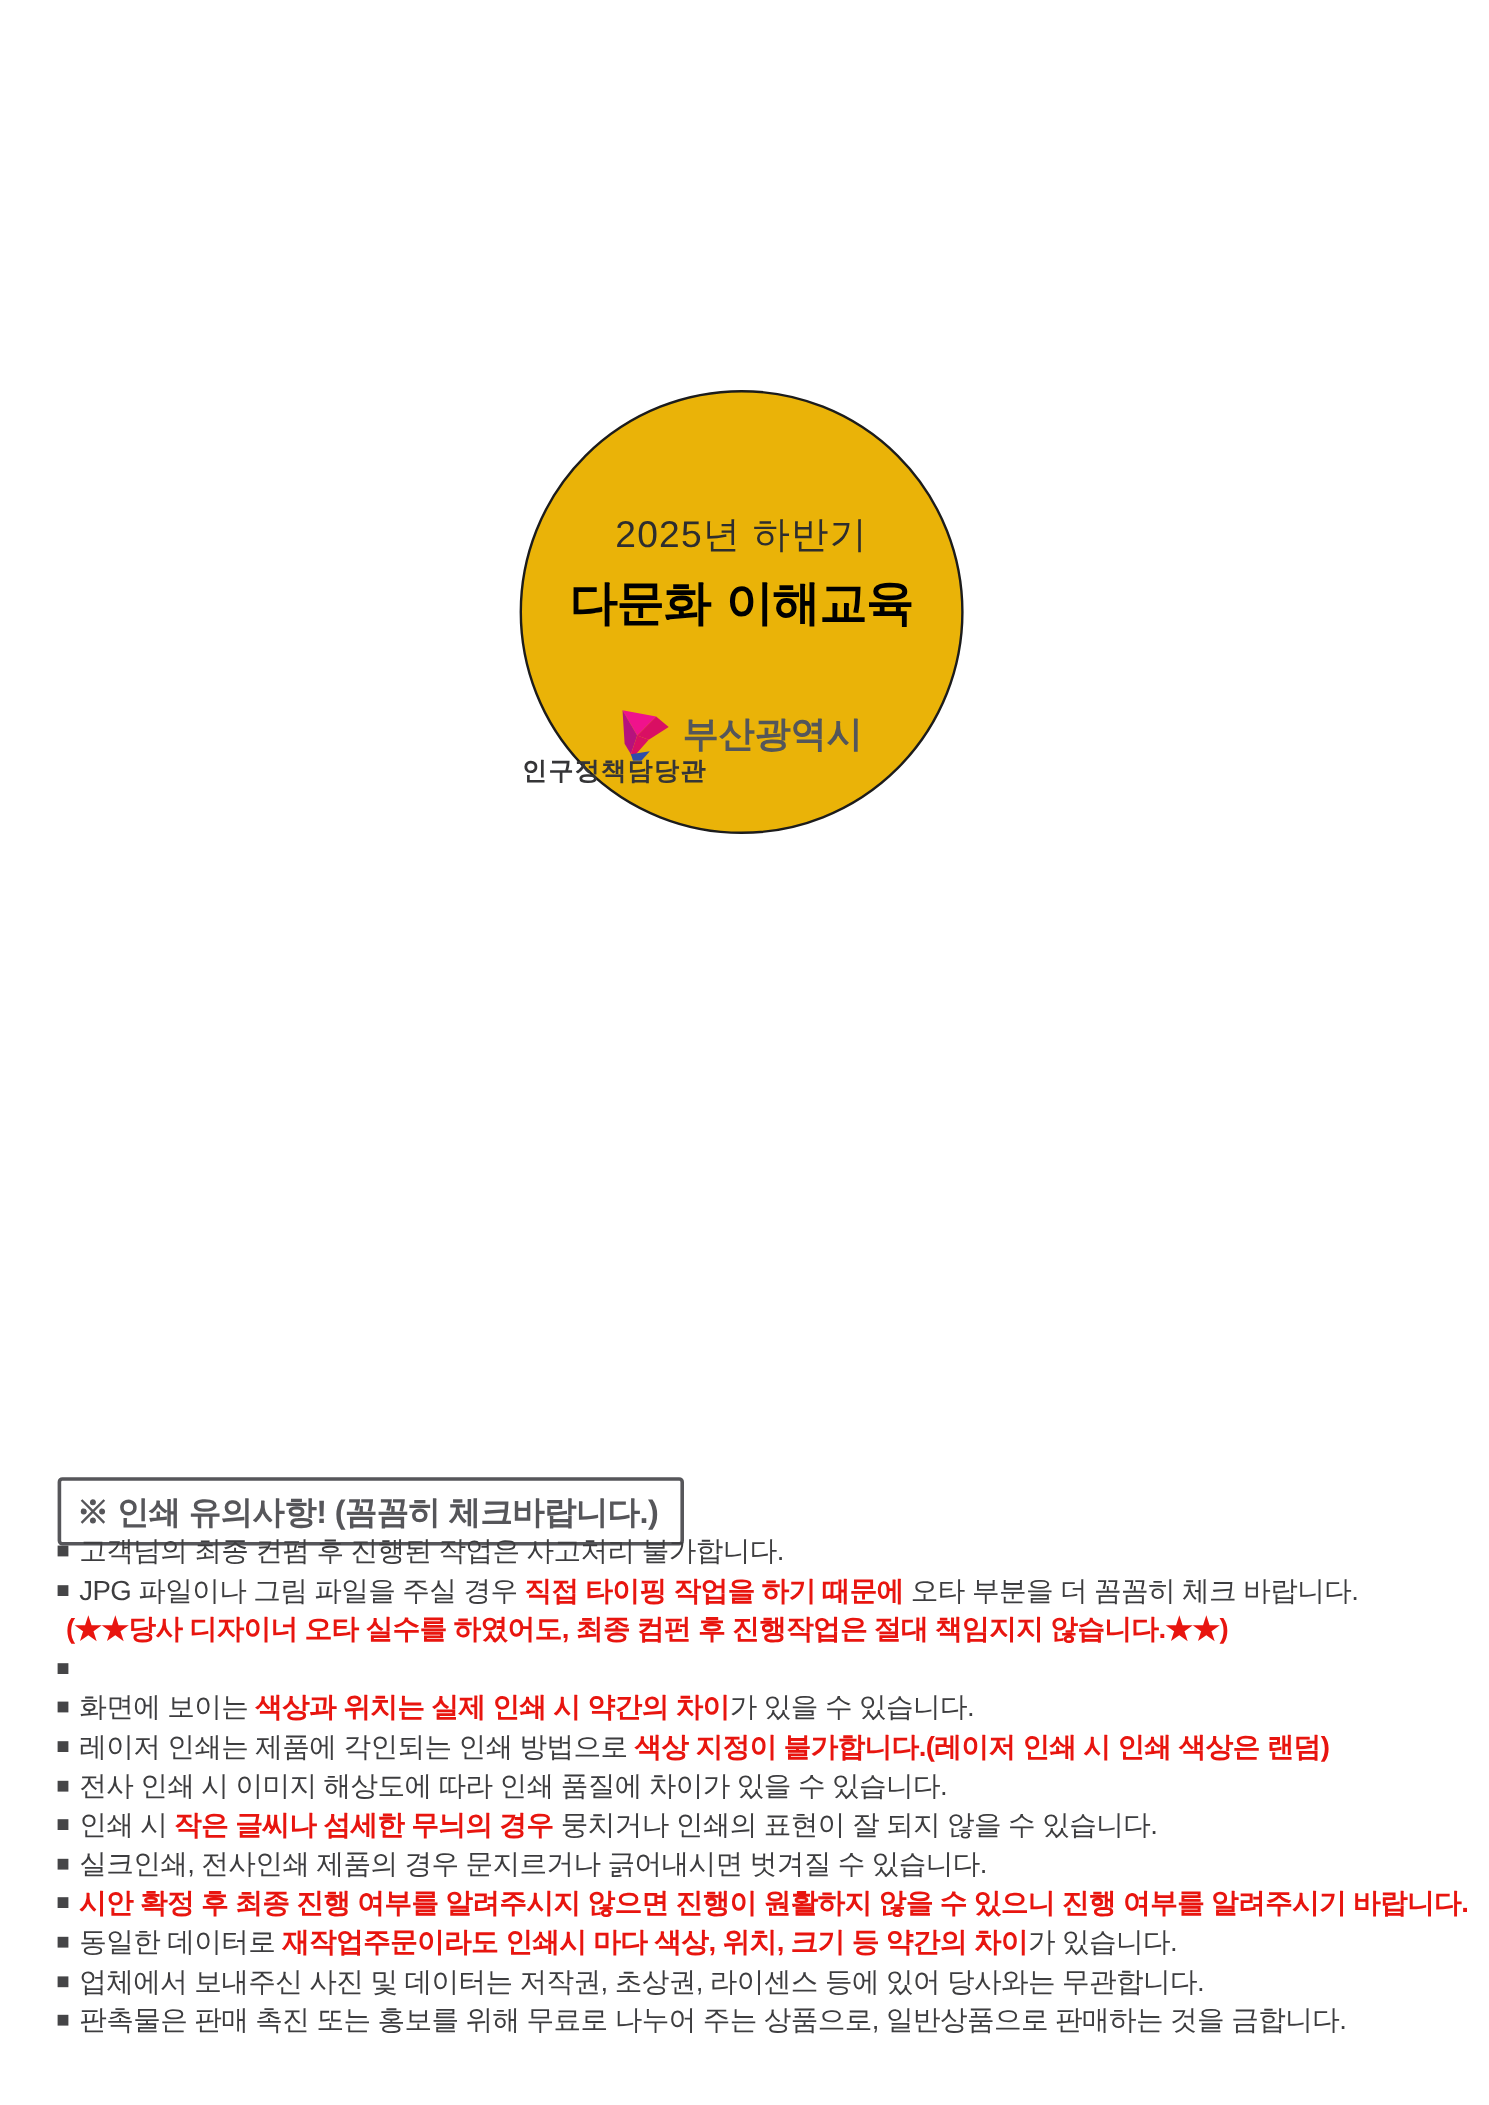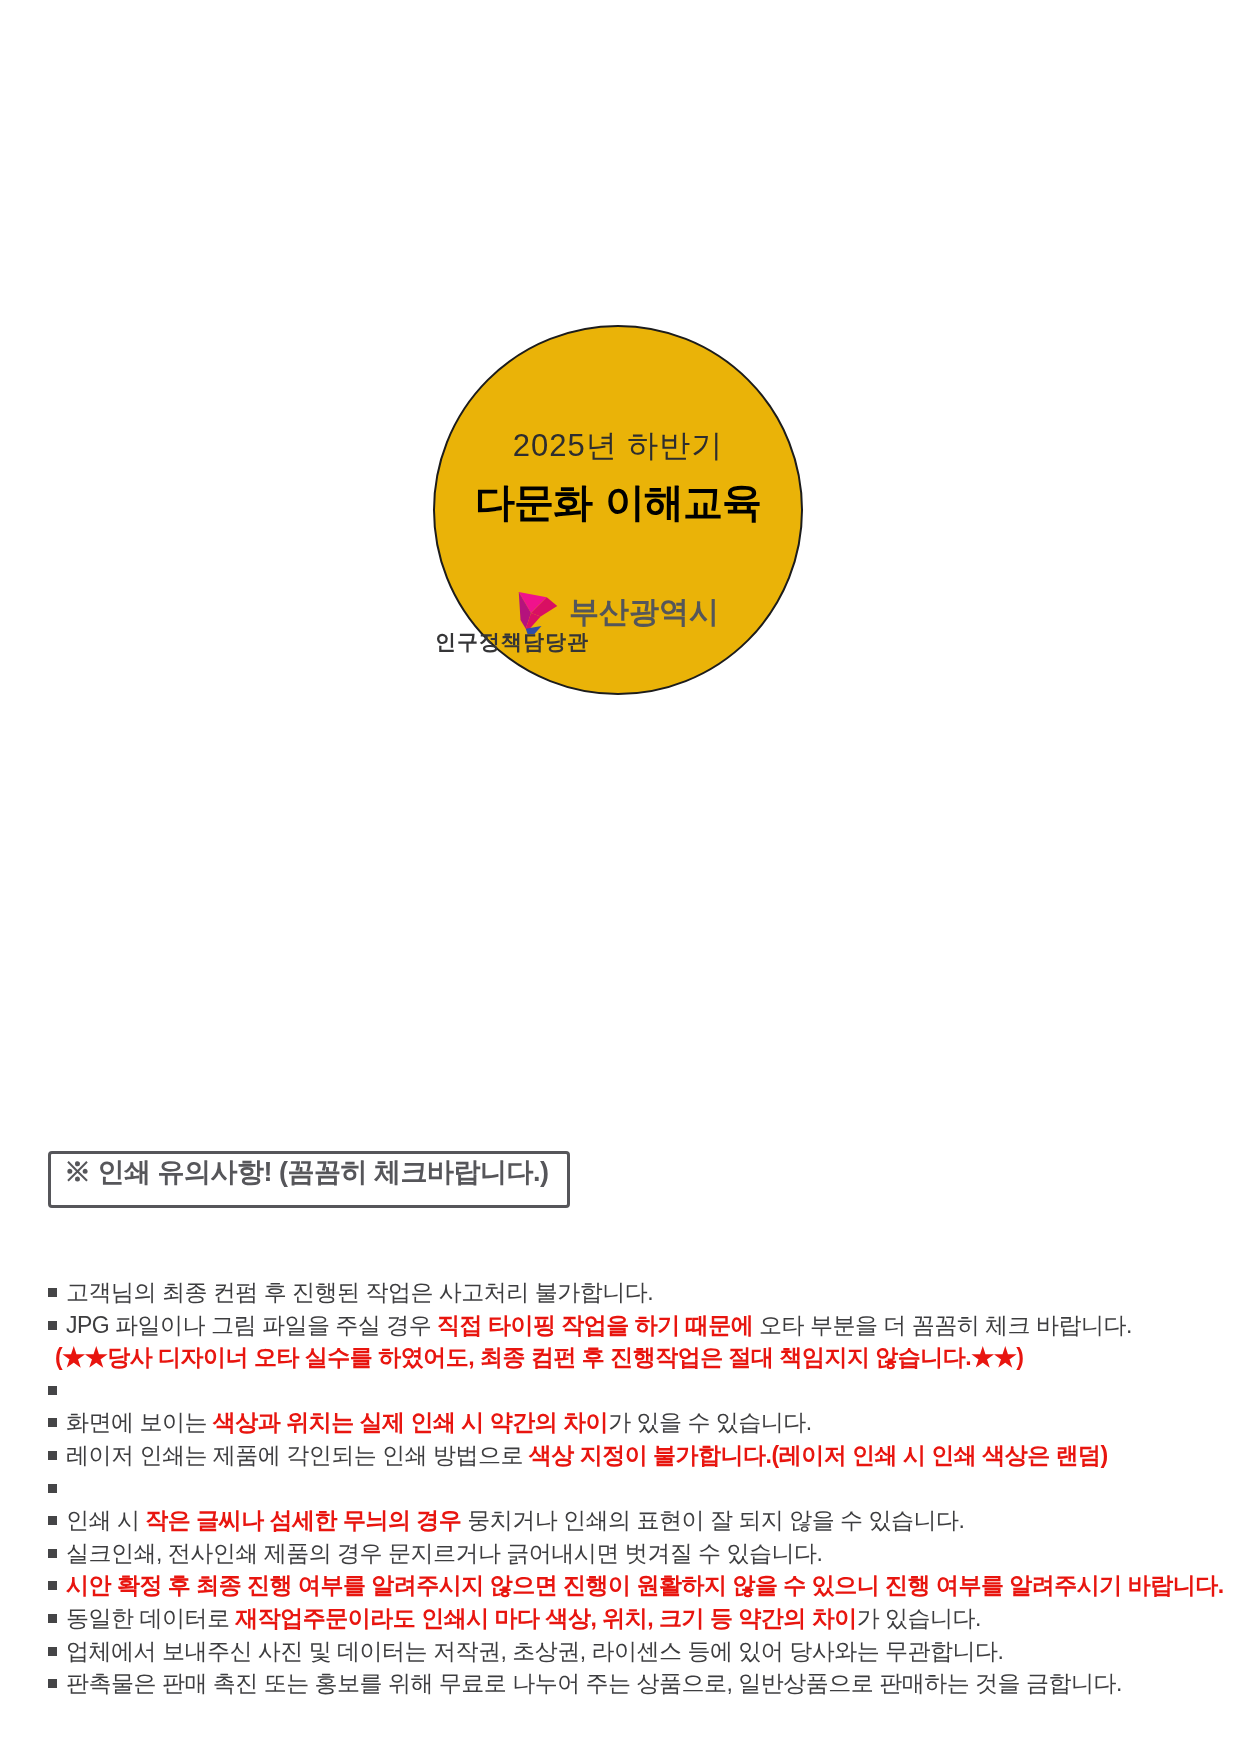--- a/index.html
+++ b/index.html
@@ -49,25 +49,25 @@
   .busan-org{
     font-size:30px;font-weight:600;color:var(--org-text);letter-spacing:0px;
   }
   .badge-dept{
     position:absolute;top:301px;left:0;width:100%;
     text-align:left;
     font-size:21px;color:#353537;font-weight:700;letter-spacing:1px;
   }
   
   .notice-box{
-    position:absolute;left:48px;top:1151px;
+    position:absolute;left:48px;top:1231px;
     width:503px;height:51px;
     border:3px solid var(--box-border);
     border-radius:4px;
-    display:flex;align-items:flex-start;
+    display:flex;align-items:center;
     padding-left:13px;
     box-sizing:content-box;
   }
   .notice-heading{
     font-size:27px;font-weight:700;color:var(--box-border);
     letter-spacing:-0.5px;
   }
   .notice-list{
     position:absolute;left:48px;top:1276px;width:1160px;
   }
@@ -109,20 +109,20 @@
   <span class="notice-heading">※ 인쇄 유의사항! (꼼꼼히 체크바랍니다.)</span>
 </div>
 
 <div class="notice-list">
     <div class="notice-item"><span class="bullet"></span><span class="seg">고객님의 최종 컨펌 후 진행된 작업은 사고처리 불가합니다.</span></div>
     <div class="notice-item"><span class="bullet"></span><span class="seg">JPG 파일이나 그림 파일을 주실 경우 </span><span class="seg red">직접 타이핑 작업을 하기 때문에</span><span class="seg"> 오타 부분을 더 꼼꼼히 체크 바랍니다.</span></div>
     <div class="notice-item no-bullet"><span class="seg red">(★★당사 디자이너 오타 실수를 하였어도, 최종 컴펀 후 진행작업은 절대 책임지지 않습니다.★★)</span></div>
     <div class="notice-item"><span class="bullet"></span></div>
     <div class="notice-item"><span class="bullet"></span><span class="seg">화면에 보이는 </span><span class="seg red">색상과 위치는 실제 인쇄 시 약간의 차이</span><span class="seg">가 있을 수 있습니다.</span></div>
     <div class="notice-item"><span class="bullet"></span><span class="seg">레이저 인쇄는 제품에 각인되는 인쇄 방법으로 </span><span class="seg red">색상 지정이 불가합니다.(레이저 인쇄 시 인쇄 색상은 랜덤)</span></div>
-    <div class="notice-item"><span class="bullet"></span></div>
+    <div class="notice-item"><span class="bullet"></span><span class="seg">전사 인쇄 시 이미지 해상도에 따라 인쇄 품질에 차이가 있을 수 있습니다.</span></div>
     <div class="notice-item"><span class="bullet"></span><span class="seg">인쇄 시 </span><span class="seg red">작은 글씨나 섬세한 무늬의 경우</span><span class="seg"> 뭉치거나 인쇄의 표현이 잘 되지 않을 수 있습니다.</span></div>
     <div class="notice-item"><span class="bullet"></span><span class="seg">실크인쇄, 전사인쇄 제품의 경우 문지르거나 긁어내시면 벗겨질 수 있습니다.</span></div>
     <div class="notice-item"><span class="bullet"></span><span class="seg red">시안 확정 후 최종 진행 여부를 알려주시지 않으면 진행이 원활하지 않을 수 있으니 진행 여부를 알려주시기 바랍니다.</span></div>
     <div class="notice-item"><span class="bullet"></span><span class="seg">동일한 데이터로 </span><span class="seg red">재작업주문이라도 인쇄시 마다 색상, 위치, 크기 등 약간의 차이</span><span class="seg">가 있습니다.</span></div>
     <div class="notice-item"><span class="bullet"></span><span class="seg">업체에서 보내주신 사진 및 데이터는 저작권, 초상권, 라이센스 등에 있어 당사와는 무관합니다.</span></div>
     <div class="notice-item"><span class="bullet"></span><span class="seg">판촉물은 판매 촉진 또는 홍보를 위해 무료로 나누어 주는 상품으로, 일반상품으로 판매하는 것을 금합니다.</span></div>
   </div>
 
 </body></html>

